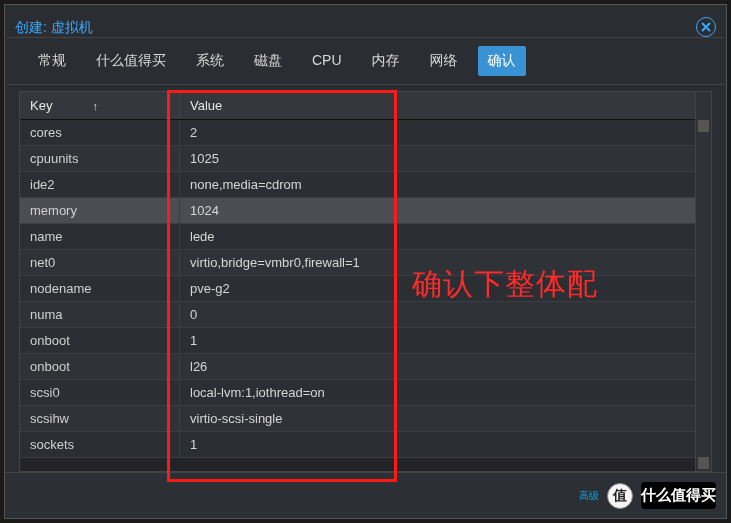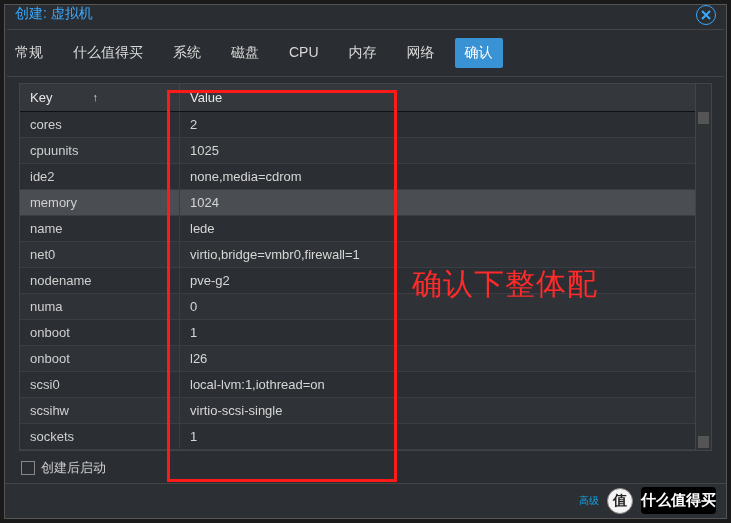--- a/index.html
+++ b/index.html
@@ -19,34 +19,34 @@
     margin: 4px;
     background: #2a2d31;
     border: 1px solid #555;
     display: flex;
     flex-direction: column;
     position: relative;
   }
   .titlebar {
     height: 32px;
     display: flex;
-    align-items: flex-start;
+    align-items: flex-end;
     padding: 0 10px;
     justify-content: space-between;
   }
   .titlebar .title { color: #39a9ff; font-size: 14px; }
   .close-btn {
     width: 20px; height: 20px; border:1px solid #39a9ff; border-radius:50%;
     display:flex; align-items:center; justify-content:center;
     color:#39a9ff; font-size:12px; cursor:pointer;
   }
   .close-btn svg { width:10px; height:10px; stroke:#39a9ff; stroke-width:2; fill:none;}
   .divider { height:1px; background:#444; margin:0 2px; }
   .tabs {
-    display:flex; gap: 10px; padding: 8px 0;
+    display:flex; gap: 10px; padding: 8px 23px;
   }
   .tab {
     padding: 6px 10px; color:#d8d8d8; cursor:pointer; border-radius:2px;
     font-size:14px;
   }
   .tab.active { background:#3892d4; color:#fff; }
   .content {
     flex:1; padding: 6px 14px 0 14px; position:relative;
     display:flex; flex-direction:column;
   }
@@ -195,24 +195,20 @@
               <div class="cell-val">1</div>
             </div>
           </div>
       </div>
       <div class="scrollbar">
         <div class="thumb-top"></div>
         <div class="thumb-bot"></div>
       </div>
     </div>
 
-    <div class="below-table">
-      <span class="checkbox"></span>
-      <span class="checkbox-label">创建后启动</span>
-    </div>
   </div>
 
   <div class="footer">
     <span class="ftext">高级</span>
     <span class="badge">值</span>
     <span class="brand-pill">
       <span>什么值得买</span>
     </span>
   </div>
 </div>

